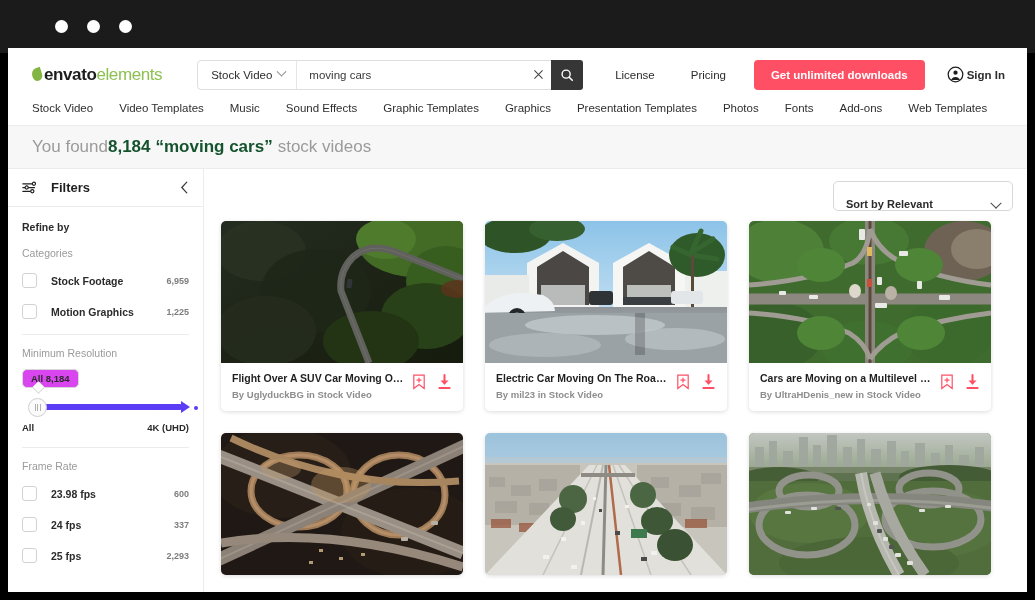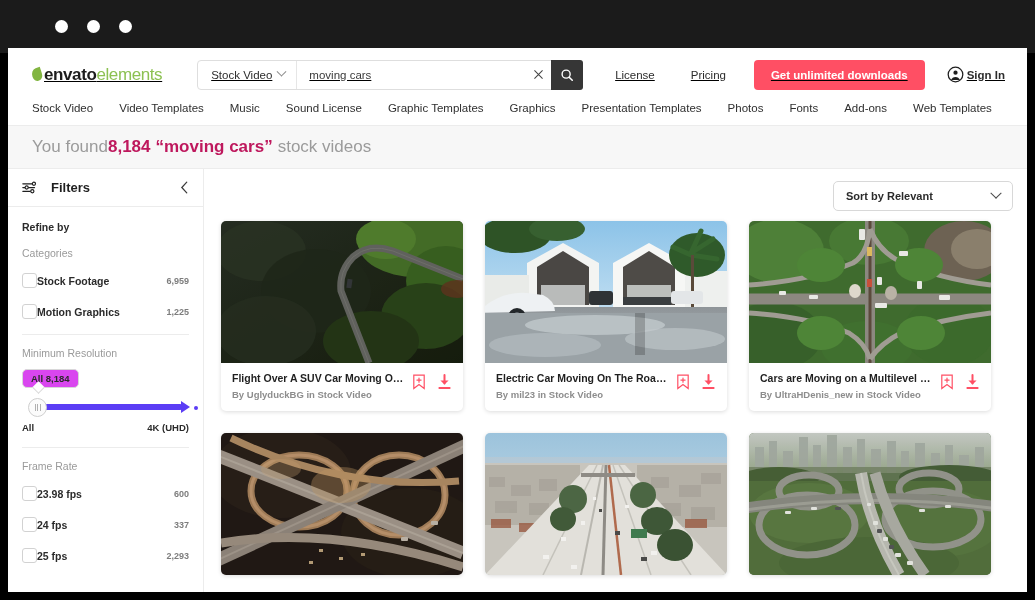--- a/index.html
+++ b/index.html
@@ -33,21 +33,20 @@
     background: #fff;
     overflow: hidden;
   }
 
   
   .header {
     height: 43px;
     display: flex; align-items: center;
     padding: 10px 22px 0 24px;
     background: #fff;
-    text-decoration: underline;
   }
   .logo { display: flex; align-items: center; font-size: 17px; font-weight: bold; letter-spacing: -0.4px; }
   .logo-leaf {
     width: 10px; height: 13px;
     background: #82b541;
     border-radius: 70% 0 60% 55%;
     transform: rotate(-18deg);
     margin-right: 2px;
   }
   .logo-envato { color: #1d1d1d; }
@@ -128,21 +127,21 @@
   
   .banner {
     height: 43px;
     display: flex; align-items: center;
     padding: 0 24px;
     background: #f7f7f7;
     font-size: 17px;
     color: #9b9b9b;
     border-bottom: 1px solid #ececec;
   }
-  .banner b { color: #be185d; font-weight: bold; }
+  .banner b { color: #14532d; font-weight: bold; }
 
   
   .body { display: flex; height: 463px; }
 
   
   .sidebar {
     width: 196px; min-width: 196px;
     border-right: 1px solid #ececec;
     background: #fff;
     overflow: hidden;
@@ -164,21 +163,21 @@
   .checkrow {
     display: flex; align-items: center;
     height: 25px; margin-bottom: 6px;
     cursor: pointer;
   }
   .cb {
     width: 15px; height: 15px;
     border: 1px solid #d2d2d2; border-radius: 3px;
     background: #fff; flex: none;
   }
-  .cb-label { font-size: 10.5px; font-weight: bold; color: #2b2b2b; }
+  .cb-label { font-size: 10.5px; font-weight: bold; color: #2b2b2b; margin-left: 14px; }
   .cb-count { margin-left: auto; font-size: 9px; color: #7d7d7d; font-weight: bold; }
 
   .divider { height: 1px; background: #ececec; margin: 10px 0 12px 0; }
 
   .bubble {
     display: inline-block;
     border: 1px solid #d8d8d8;
     border-radius: 5px;
     padding: 3px 8px;
     font-size: 9.5px; color: #2b2b2b; font-weight: bold;
@@ -221,21 +220,21 @@
     margin-top: 4px;
   }
 
   
   .results { flex: 1; padding: 0 0 0 0; background: #fff; overflow: hidden; }
   .sortbar { display: flex; justify-content: flex-end; padding: 12px 14px 10px 0; }
   .sortsel {
     width: 180px; height: 30px;
     border: 1px solid #d8d8d8; border-radius: 5px;
     background: #fff;
-    display: flex; align-items: center;
+    display: flex; align-items: flex-end;
     padding: 0 12px;
     font-size: 11px; font-weight: bold; color: #2b2b2b;
     cursor: pointer;
   }
   .sortsel .chev2 {
     margin-left: auto;
     width: 8px; height: 8px;
     border-right: 1.6px solid #4a4a4a; border-bottom: 1.6px solid #4a4a4a;
     transform: rotate(45deg) translate(-2px,-2px);
   }
@@ -320,21 +319,21 @@
           <path d="M4.8 16.4 a5.6 5.6 0 0 1 10.4 0" fill="#1f1f1f"></path>
         </svg>
         <span class="signin-label">Sign In</span>
       </div>
     </div>
 
     <div class="catnav">
       <span class="cat">Stock Video</span>
       <span class="cat">Video Templates</span>
       <span class="cat">Music</span>
-      <span class="cat">Sound License</span>
+      <span class="cat">Sound Effects</span>
       <span class="cat">Graphic Templates</span>
       <span class="cat">Graphics</span>
       <span class="cat">Presentation Templates</span>
       <span class="cat">Photos</span>
       <span class="cat">Fonts</span>
       <span class="cat">Add-ons</span>
       <span class="cat">Web Templates</span>
       <span class="cat-sep"></span>
       <span class="cat">More</span>
     </div>

